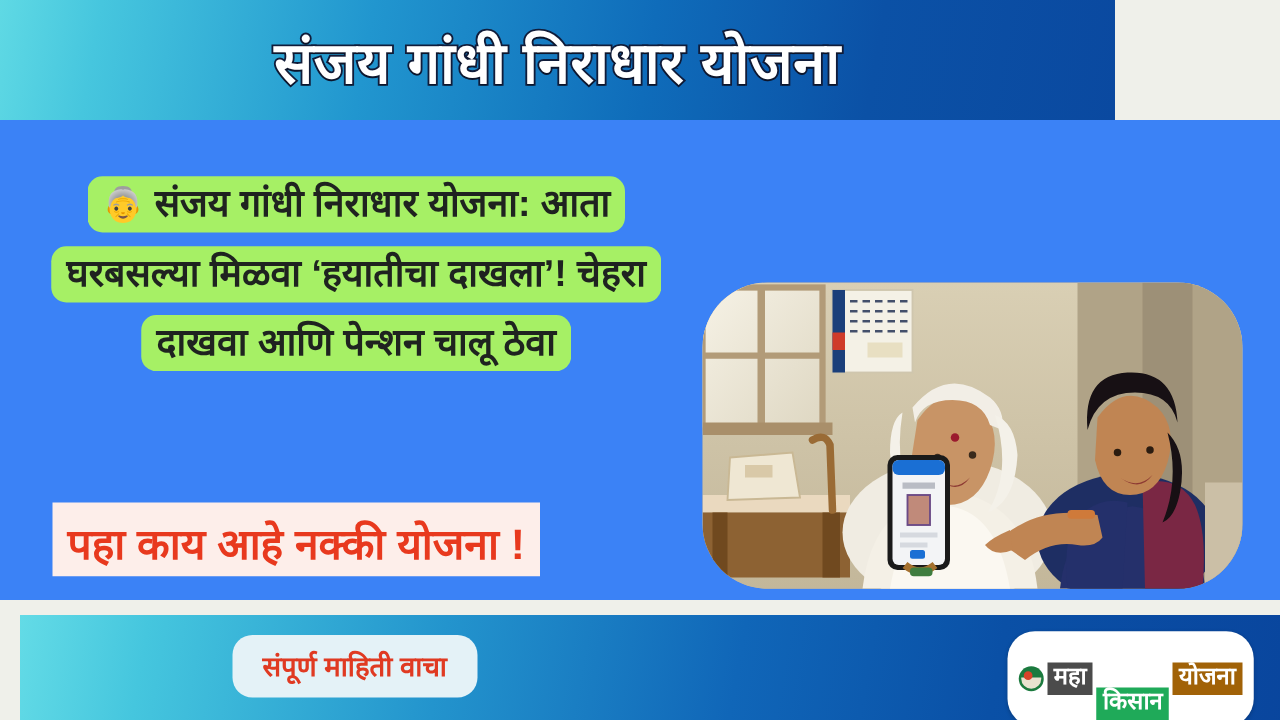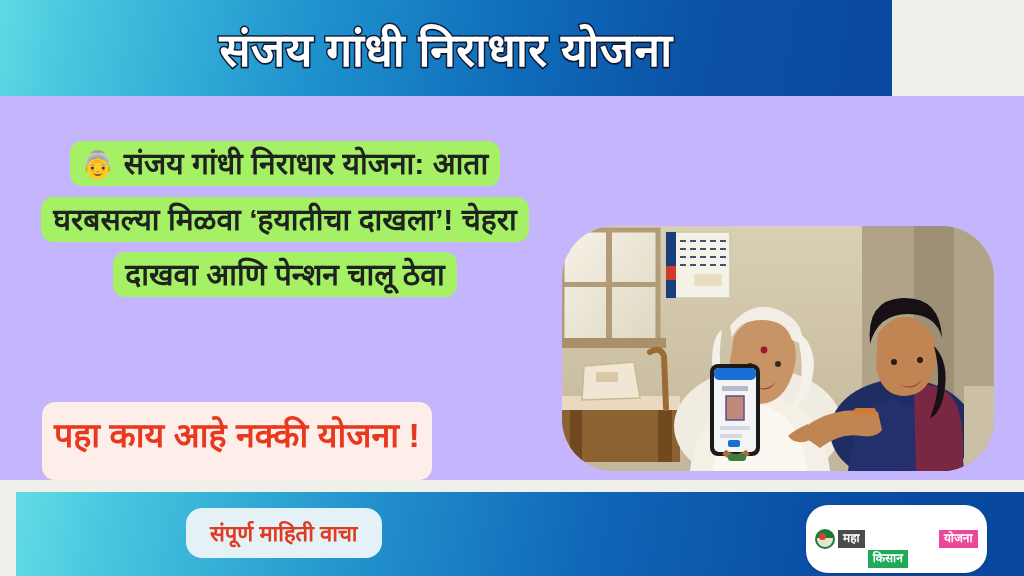--- a/index.html
+++ b/index.html
@@ -20,21 +20,21 @@
     font-family:"Liberation Sans", sans-serif;
     font-size:46px;font-weight:bold;color:#ffffff;
     letter-spacing:.5px;
     -webkit-text-stroke:3px #101c3a;
     paint-order:stroke fill;
     text-shadow:0 2px 0 rgba(0,0,0,.25);
     white-space:nowrap;
   }
 
   
-  .body-area{position:absolute;left:0;top:96px;width:1024px;height:384px;background:#c4b5fd;}
+  .body-area{position:absolute;left:0;top:96px;width:1024px;height:384px;background:#3b82f6;}
 
   
   .green-block{
     position:absolute;left:30px;top:40px;width:510px;
     text-align:center;
   }
   .green-text{
     display:inline;
     font-family:"Liberation Sans", sans-serif;
     font-size:30px;font-weight:bold;line-height:1.85;color:#1f2320;
@@ -56,23 +56,22 @@
 
   
   .red-line-wrap{
     position:absolute;left:42px;top:306px;
   }
   .red-line{
     display:inline-block;
     font-family:"Liberation Sans", sans-serif;
     font-size:34px;font-weight:bold;color:#e8391e;
     background:#fdeeea;
-    padding:9px 12px 23px 12px;
+    padding:9px 12px 4px 12px;
     white-space:nowrap;
-    border-radius:13px;
   }
 
   
   .footer{
     position:absolute;left:16px;top:492px;width:1024px;height:84px;
     background:linear-gradient(100deg,#63dbe6 0%,#45c6de 10%,#2394cd 33%,#1066b8 56%,#0a50a6 76%,#09459d 100%);
   }
   .cta{
     position:absolute;left:170px;top:16px;
     background:#e4f2f7;
@@ -87,26 +86,26 @@
     background:#ffffff;border-radius:22px;
     padding:5px 9px;
     display:flex;align-items:center;gap:3px;
     box-shadow:0 1px 3px rgba(0,0,0,.2);
   }
   .logo-mark{width:20px;height:20px;border-radius:50%;background:#1b7a3e;position:relative;overflow:hidden;flex:none;}
   .logo-mark::before{content:"";position:absolute;left:2px;top:9px;width:16px;height:9px;background:#e8e2cf;border-radius:0 0 8px 8px;}
   .logo-mark::after{content:"";position:absolute;left:4px;top:4px;width:7px;height:7px;background:#d8432a;border-radius:50%;}
   .chip{
     font-family:"Liberation Sans", sans-serif;
-    font-size:12px;font-weight:bold;color:#ffffff;
+    font-size:19px;font-weight:bold;color:#ffffff;
     padding:2px 5px 3px 5px;line-height:1.1;text-align:right;
   }
   .chip-maha{background:#4b4b4b;}
   .chip-kisan{background:#1faa59;margin-top:40px;}
-  .chip-yojana{background:#ec4899;margin-left:28px;}
+  .chip-yojana{background:#a16207;}
 </style>
 </head>
 <body>
 
 <div class="poster">
 
   <div class="header">
     <div class="header-title">संजय गांधी निराधार योजना</div>
   </div>
 

